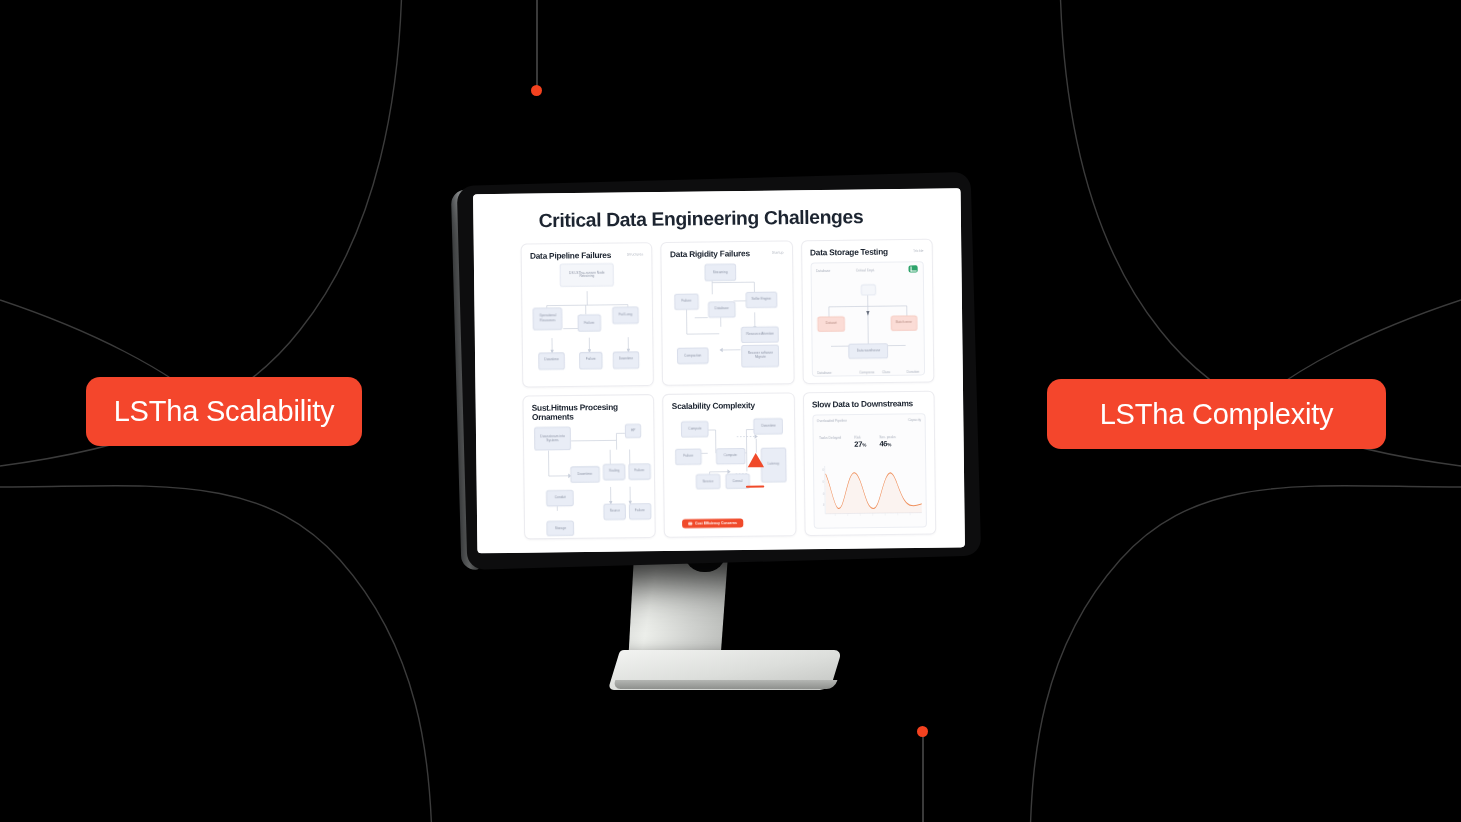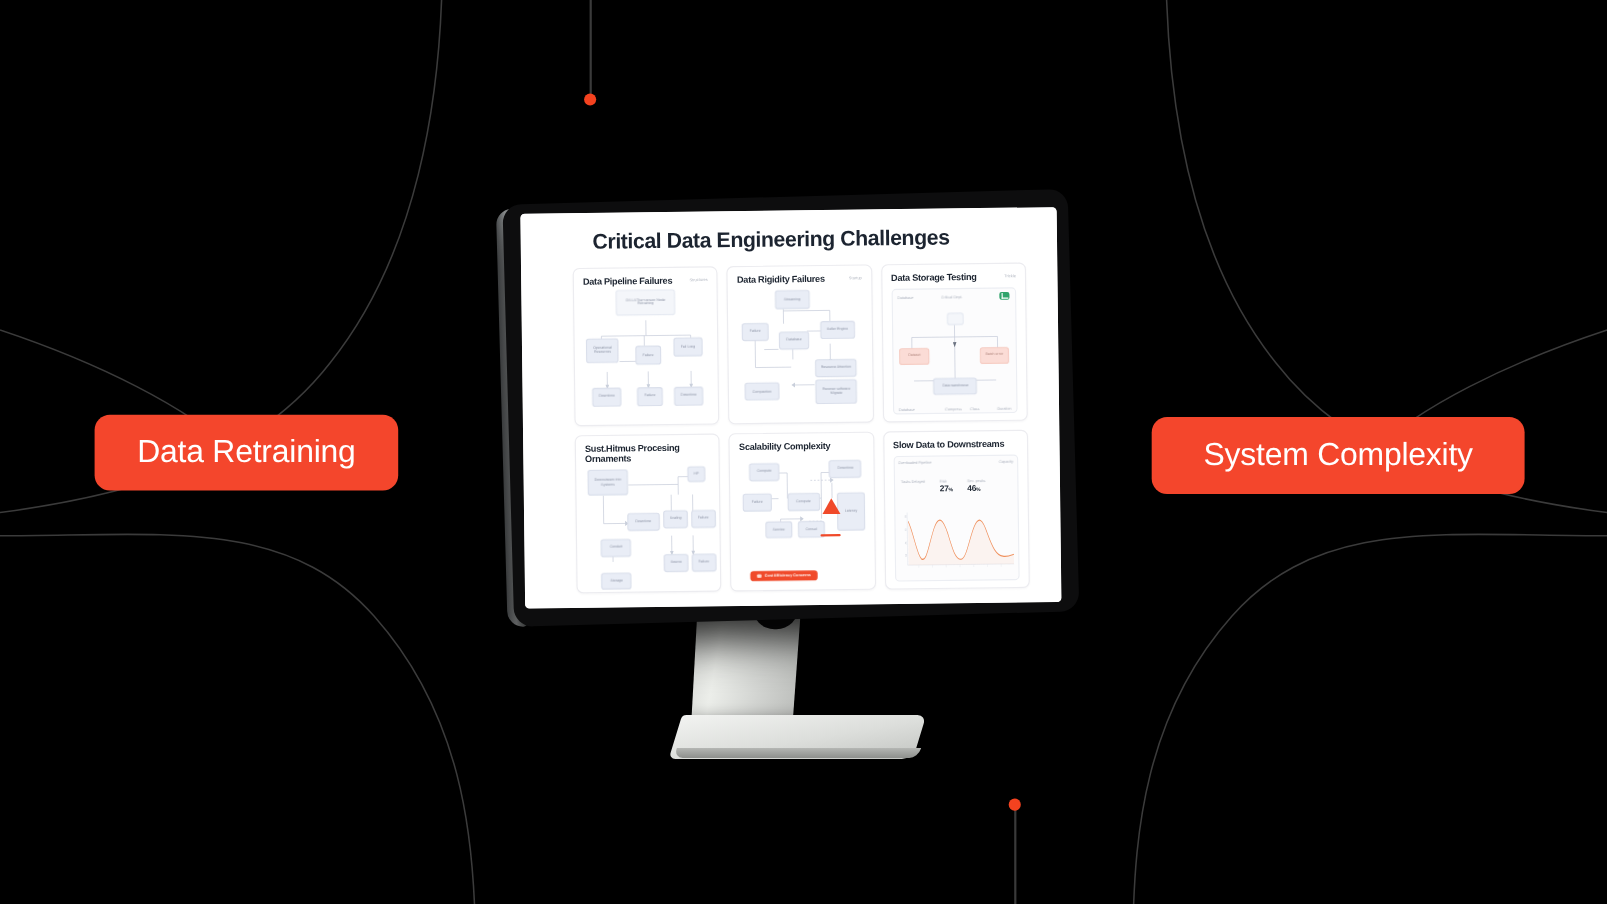--- a/index.html
+++ b/index.html
@@ -183,25 +183,25 @@
     </g>
   </svg>
 
   <div class="stem" style="left:536px; top:-6px; height:96px;"></div>
   <div class="dot" style="left:531px; top:85px;"></div>
 
   <div class="stem" style="left:922px; top:736px; height:92px;"></div>
   <div class="dot" style="left:917px; top:726px;"></div>
 
   <div class="badge" id="badge-left">
-    <span>Data Retraining</span>
+    <span>LSTha Scalability</span>
   </div>
 
   <div class="badge" id="badge-right">
-    <span>System Complexity</span>
+    <span>LSTha Complexity</span>
   </div>
 
   <div class="neck"></div>
   <div class="neck-notch"></div>
   <div class="base"></div>
   <div class="base-edge"></div>
 
   <div class="monitor-wrap">
     <div class="monitor-side"></div>
     <div class="monitor-body">

